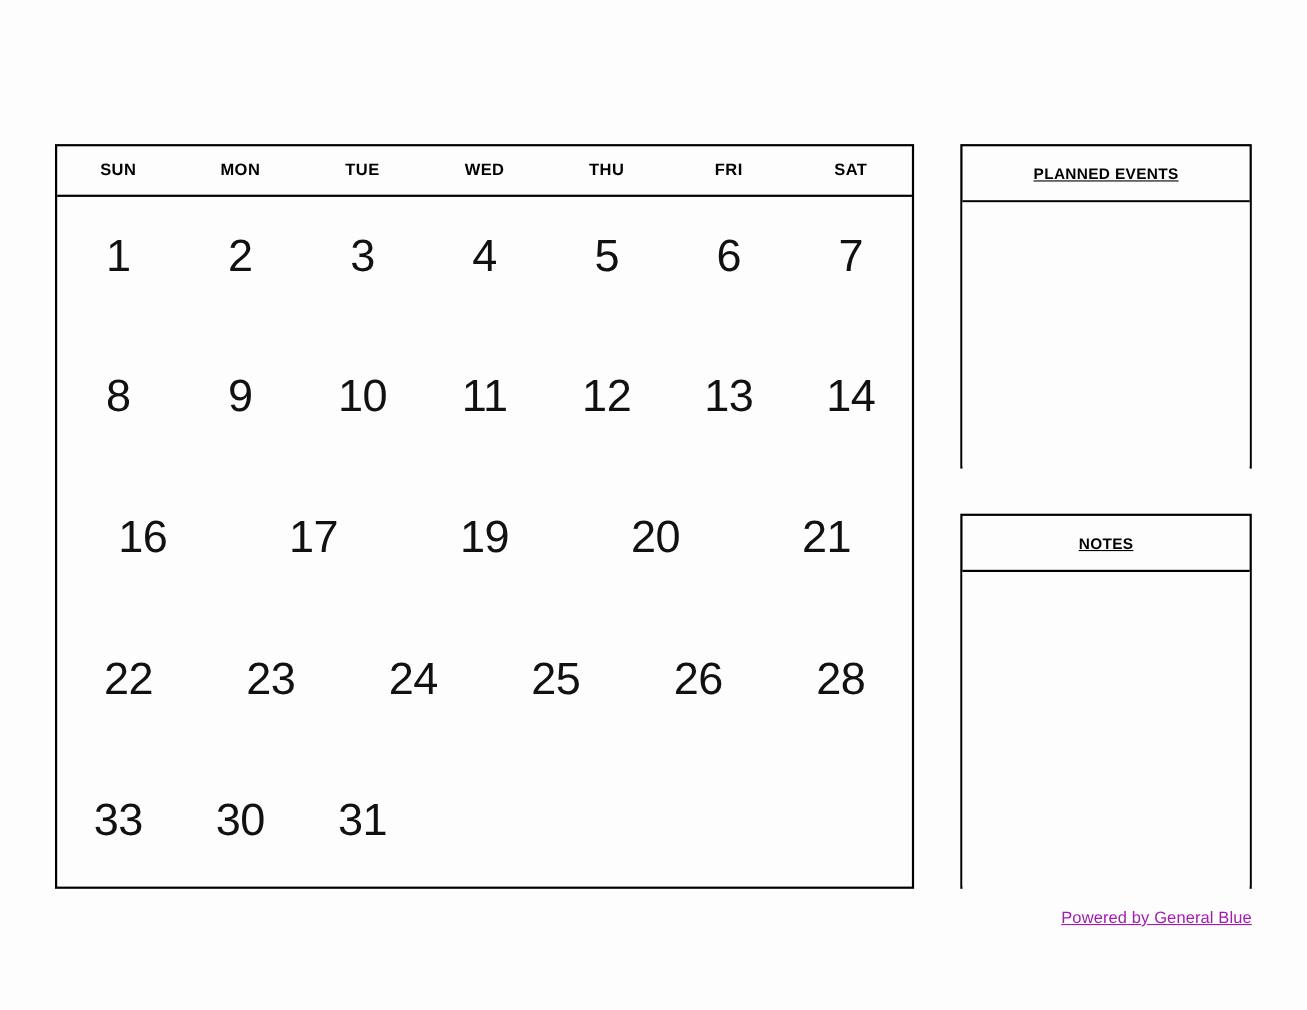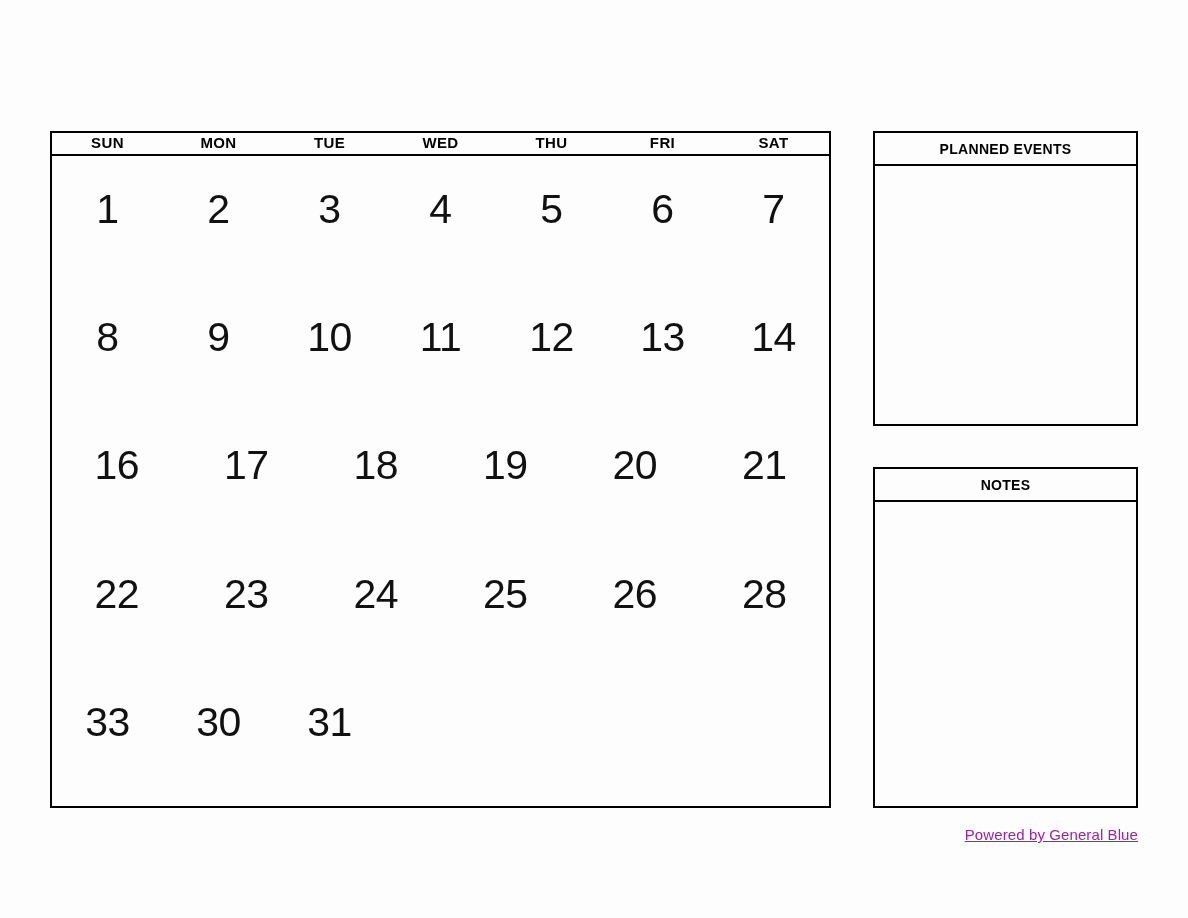--- a/index.html
+++ b/index.html
@@ -45,21 +45,21 @@
     top: 131px;
     width: 781px;
     height: 677px;
     border: 2px solid #000;
     box-sizing: border-box;
     background: #fdfdfd;
   }
 
   .weekday-row {
     display: flex;
-    height: 23px;
+    height: 46px;
     border-bottom: 2px solid #000;
     box-sizing: border-box;
     justify-content: center;
   }
   .weekday-cell {
     flex: 1 1 0;
     display: flex;
     align-items: center;
     justify-content: center;
     font-size: 15px;
@@ -111,30 +111,31 @@
   }
   .panel-events {
     top: 131px;
     height: 295px;
   }
   .panel-notes {
     top: 467px;
     height: 341px;
   }
   .panel-header {
-    height: 33px;
+    height: 51px;
     border-bottom: 2px solid #000;
     display: flex;
     align-items: center;
     justify-content: center;
     font-size: 14px;
     font-weight: bold;
     letter-spacing: 0.3px;
     font-stretch: condensed;
     box-sizing: border-box;
+    text-decoration: underline;
   }
   .panel-body {
     height: calc(100% - 33px);
     background: #fdfdfd;
   }
 
   
   .footer {
     position: absolute;
     left: 873px;
@@ -221,23 +222,20 @@
       </div>
 
       <div class="week-row">
         <div class="day-cell">
             <span class="day-number">16</span>
           </div>
         <div class="day-cell">
             <span class="day-number">17</span>
           </div>
         <div class="day-cell">
-            <span class="day-number">18</span>
-          </div>
-        <div class="day-cell">
             <span class="day-number">19</span>
           </div>
         <div class="day-cell">
             <span class="day-number">20</span>
           </div>
         <div class="day-cell">
             <span class="day-number">21</span>
           </div>
       </div>
 

